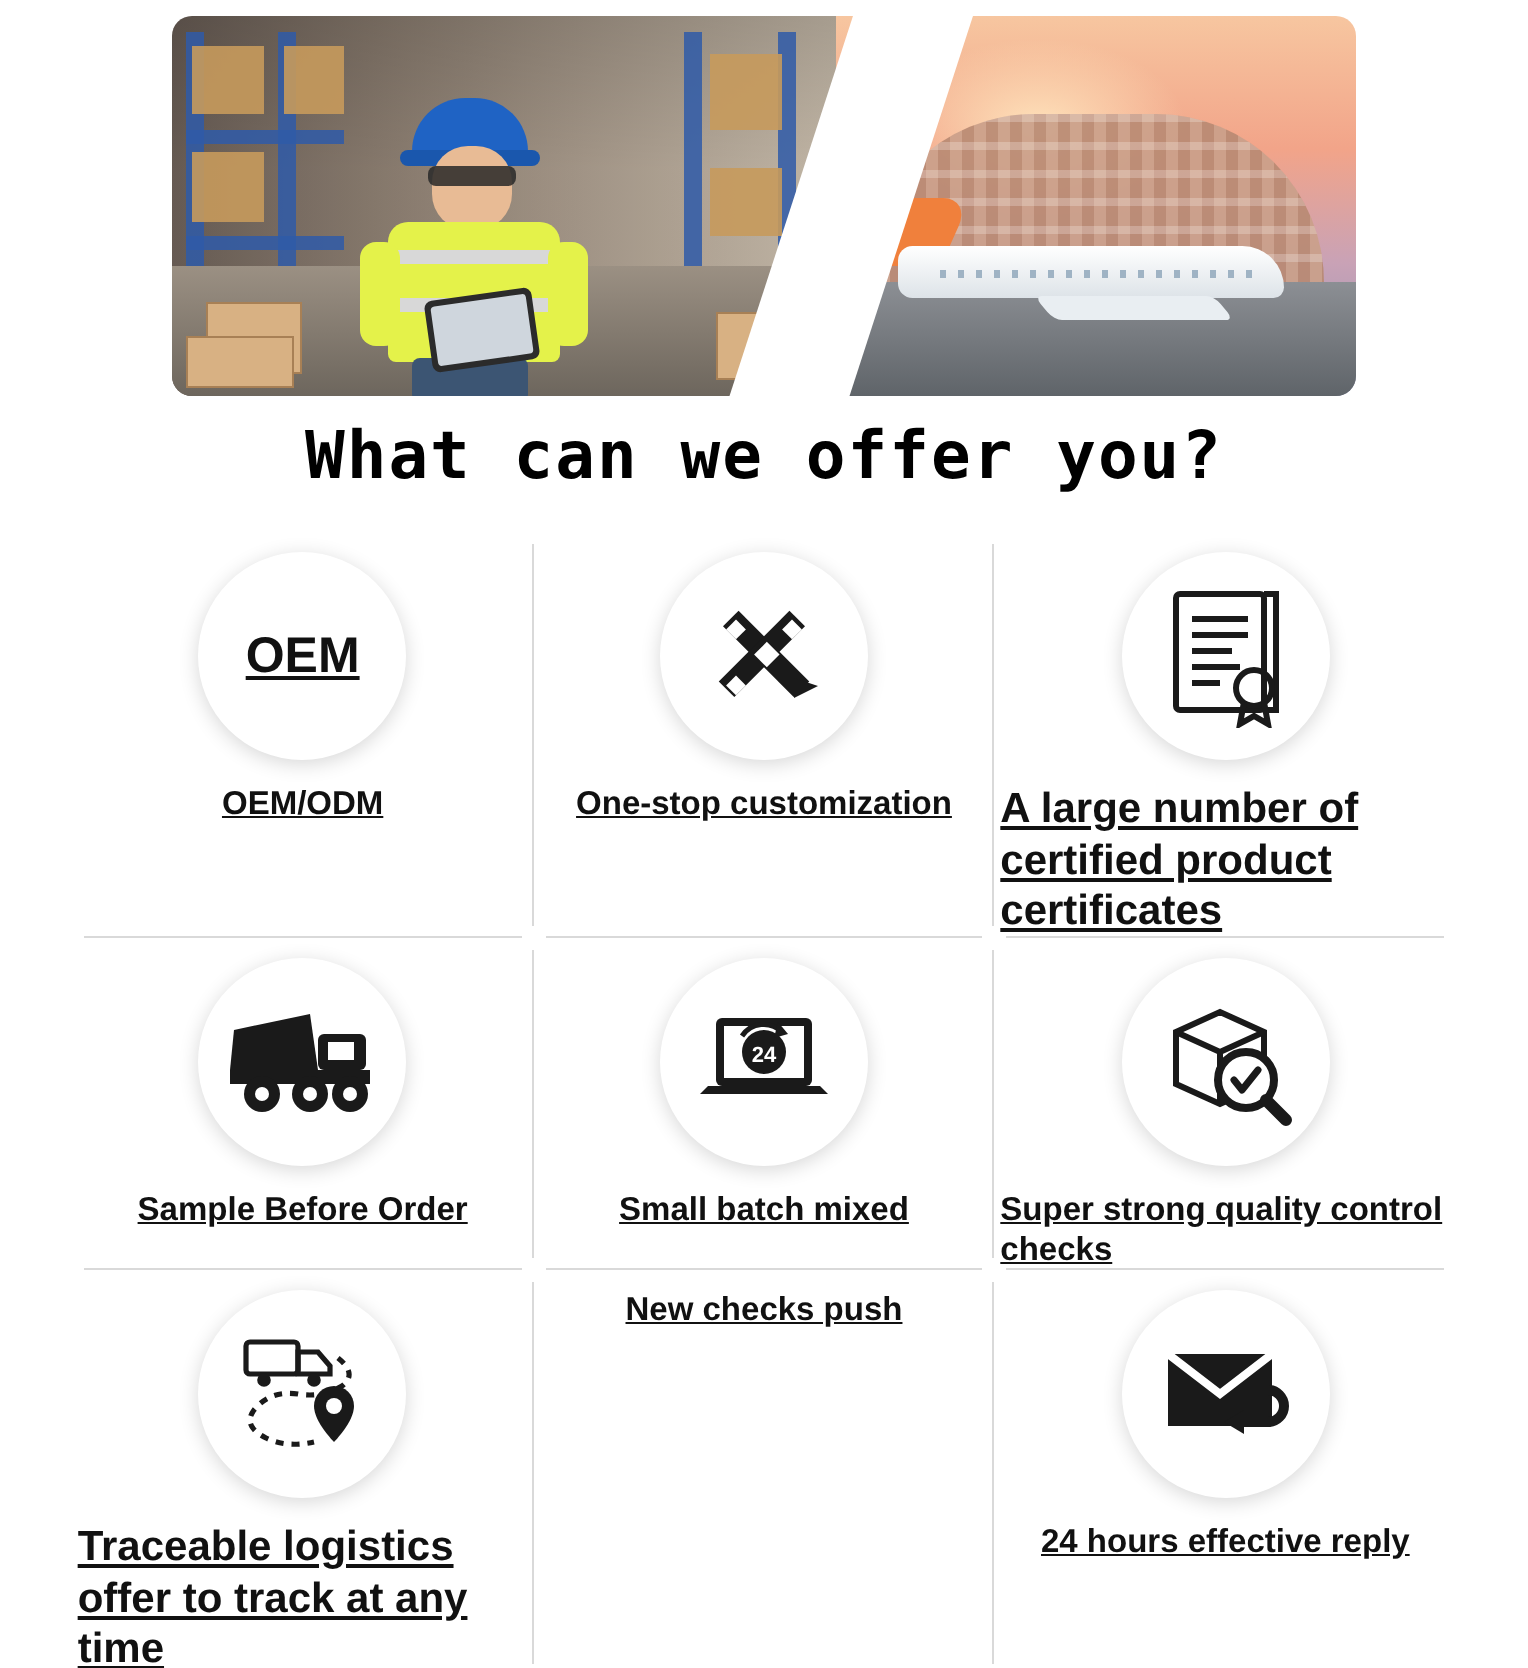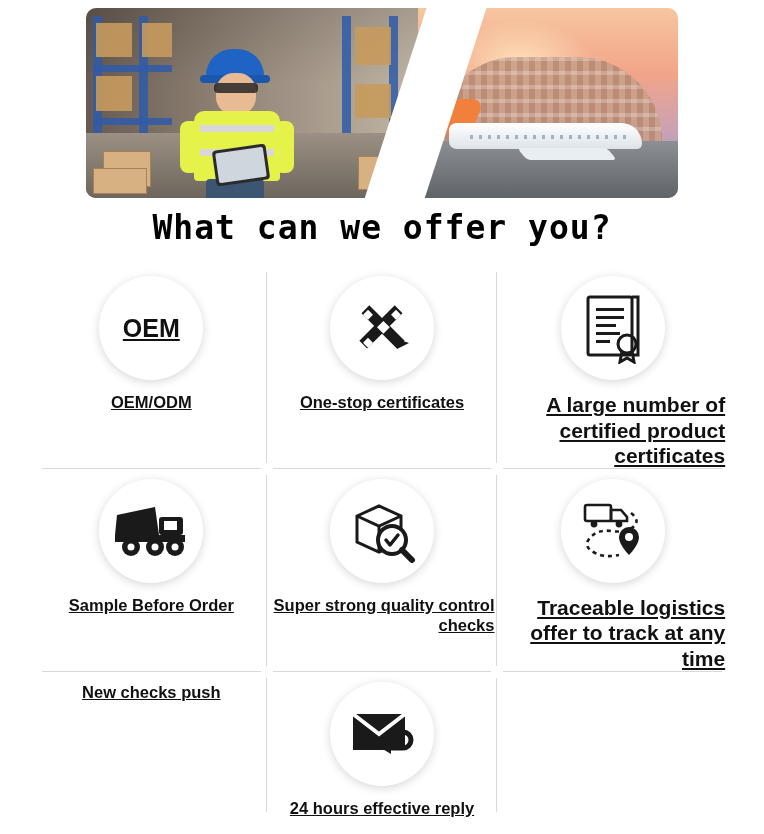--- a/index.html
+++ b/index.html
@@ -223,21 +223,21 @@
     font-family: "Liberation Sans", sans-serif;
     font-weight: bold;
     font-size: 25px;
     letter-spacing: 0px;
     color: #111;
   }
   .cap {
     font-size: 16.5px;
     font-weight: bold;
     color: #111;
-    text-align: right;
+    text-align: left;
     line-height: 1.22;
     max-width: 225px;
   }
   .cap.small { font-size: 21px; }
 </style>
 </head>
 <body>
 
 <div class="page">
 
@@ -302,21 +302,21 @@
             <rect x="12" y="30" width="50" height="11" transform="rotate(45 37 37)"></rect>
             <rect x="12" y="30" width="50" height="11" transform="rotate(-45 37 37)"></rect>
             <rect x="33" y="31" width="9" height="9" fill="#ffffff" transform="rotate(45 37 37)"></rect>
             <rect x="20" y="20" width="7" height="7" fill="#ffffff" transform="rotate(45 23 23)"></rect>
             <rect x="48" y="20" width="7" height="7" fill="#ffffff" transform="rotate(45 51 23)"></rect>
             <rect x="20" y="48" width="7" height="7" fill="#ffffff" transform="rotate(45 23 51)"></rect>
             <polygon points="52,48 64,52 52,58"></polygon>
           </g>
         </svg>
       </div>
-      <div class="cap">One-stop certificates</div>
+      <div class="cap">One-stop customization</div>
     </div>
 
     <div class="cell">
       <div class="icon-wrap">
         <svg width="66" height="72" viewBox="0 0 66 72">
           <g fill="none" stroke="#1a1a1a" stroke-width="3">
             <rect x="8" y="5" width="44" height="58" rx="2"></rect>
             <path d="M52 5 h6 v58 h-6"></path>
           </g>
           <g fill="#1a1a1a">
@@ -346,20 +346,36 @@
             <circle cx="44" cy="46" r="9"></circle>
             <circle cx="44" cy="46" r="3.5" fill="#ffffff"></circle>
             <circle cx="64" cy="46" r="9"></circle>
             <circle cx="64" cy="46" r="3.5" fill="#ffffff"></circle>
           </g>
         </svg>
       </div>
       <div class="cap">Sample Before Order</div>
     </div>
 
+    <div class="cell">
+      <div class="icon-wrap">
+        <svg width="76" height="60" viewBox="0 0 76 60">
+          <g fill="#1a1a1a">
+            <rect x="14" y="8" width="48" height="34" rx="3"></rect>
+            <rect x="18" y="12" width="40" height="26" fill="#ffffff"></rect>
+            <path d="M6 46 h64 l-4 -4 H10 z"></path>
+          </g>
+          <circle cx="38" cy="25" r="11" fill="#1a1a1a"></circle>
+          <text x="38" y="30" font-family="Liberation Sans, sans-serif" font-size="11" font-weight="bold" fill="#ffffff" text-anchor="middle">24</text>
+          <path d="M27 17 a13 13 0 0 1 20 -2" fill="none" stroke="#1a1a1a" stroke-width="2.5"></path>
+          <polygon points="45,10 50,16 43,18" fill="#1a1a1a"></polygon>
+        </svg>
+      </div>
+      <div class="cap">Small batch mixed</div>
+    </div>
 
     <div class="cell">
       <div class="icon-wrap">
         <svg width="74" height="66" viewBox="0 0 74 66">
           <g fill="none" stroke="#1a1a1a" stroke-width="3">
             <path d="M12 18 l22 -10 l22 10 v26 l-22 10 l-22 -10 z"></path>
             <path d="M12 18 l22 10 l22 -10"></path>
             <path d="M34 28 v26"></path>
           </g>
           <circle cx="47" cy="42" r="14" fill="#ffffff" stroke="#1a1a1a" stroke-width="4"></circle>

